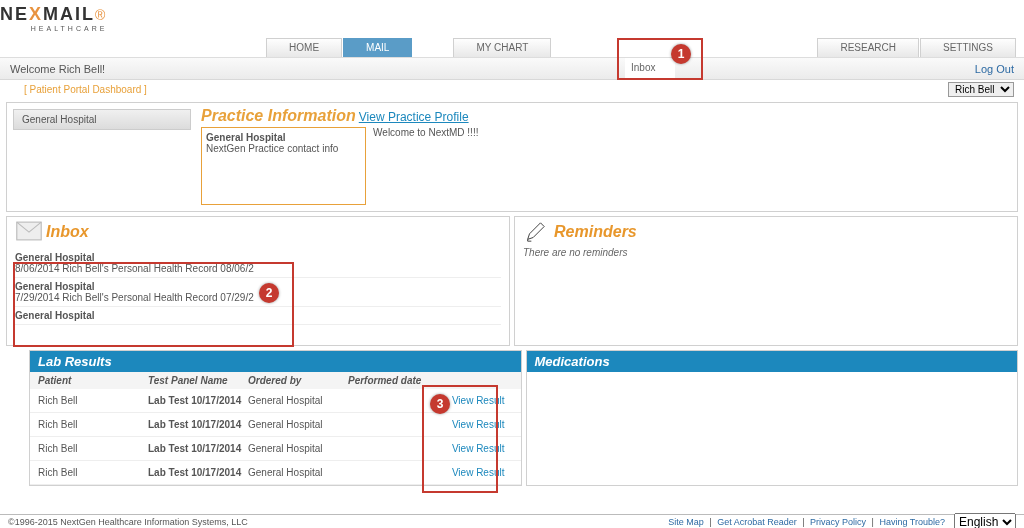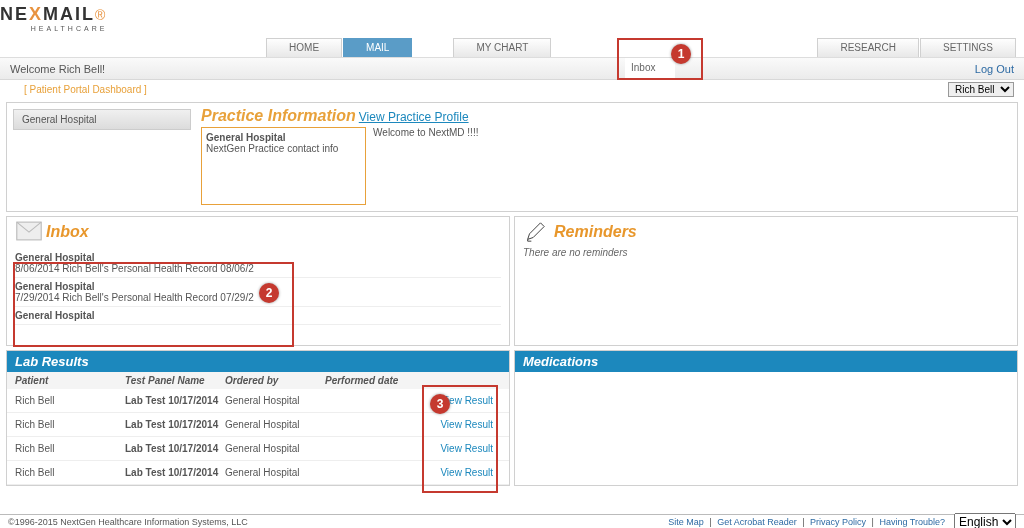--- a/index.html
+++ b/index.html
@@ -52,21 +52,21 @@
   .three-col { display: flex; gap: 4px; height: 130px; }
   .panel { flex: 1; border: 1px solid #d0d0d0; padding: 4px 8px; position: relative; }
   .panel-icon { display: inline-block; width: 28px; height: 22px; vertical-align: middle; }
   .panel-title { color: #e8972c; font-style: italic; font-weight: bold; font-size: 16px; vertical-align: middle; }
   .panel-body { font-size: 10px; color: #666; font-style: italic; margin-top: 4px; }
   .inbox-items { margin-top: 6px; max-height: 88px; overflow-y: auto; font-size: 10px; color: #555; }
   .inbox-item { padding: 3px 0; border-bottom: 1px solid #eee; }
   .inbox-item-title { font-weight: bold; font-size: 10px; }
   .inbox-item-sub { font-size: 10px; }
   
-  .two-col { display: flex; gap: 4px; margin-top: 4px; }
+  .two-col { display: flex; gap: 4px; margin-top: 4px; margin-left: 23px; }
   .data-panel { flex: 1; border: 1px solid #d0d0d0; }
   .data-header { background: #1c88bd; color: #fff; font-style: italic; font-weight: bold; font-size: 13px; padding: 3px 8px; }
   .data-cols { display: flex; background: #f4f4f4; font-style: italic; font-weight: bold; font-size: 10px; color: #555; padding: 3px 8px; }
   .c1 { width: 110px; } .c2 { width: 100px; } .c3 { width: 100px; } .c4 { width: 90px; } .c5 { flex: 1; text-align: right; padding-right: 8px; }
   .data-rows { max-height: 105px; overflow-y: auto; }
   .data-row { display: flex; font-size: 10px; color: #555; padding: 6px 8px; border-bottom: 1px solid #eee; }
   .data-row .c2 { font-weight: bold; }
   .view-link { color: #1c88bd; cursor: pointer; }
   .no-data { padding: 6px 8px; font-size: 10px; color: #555; font-style: italic; }
   

